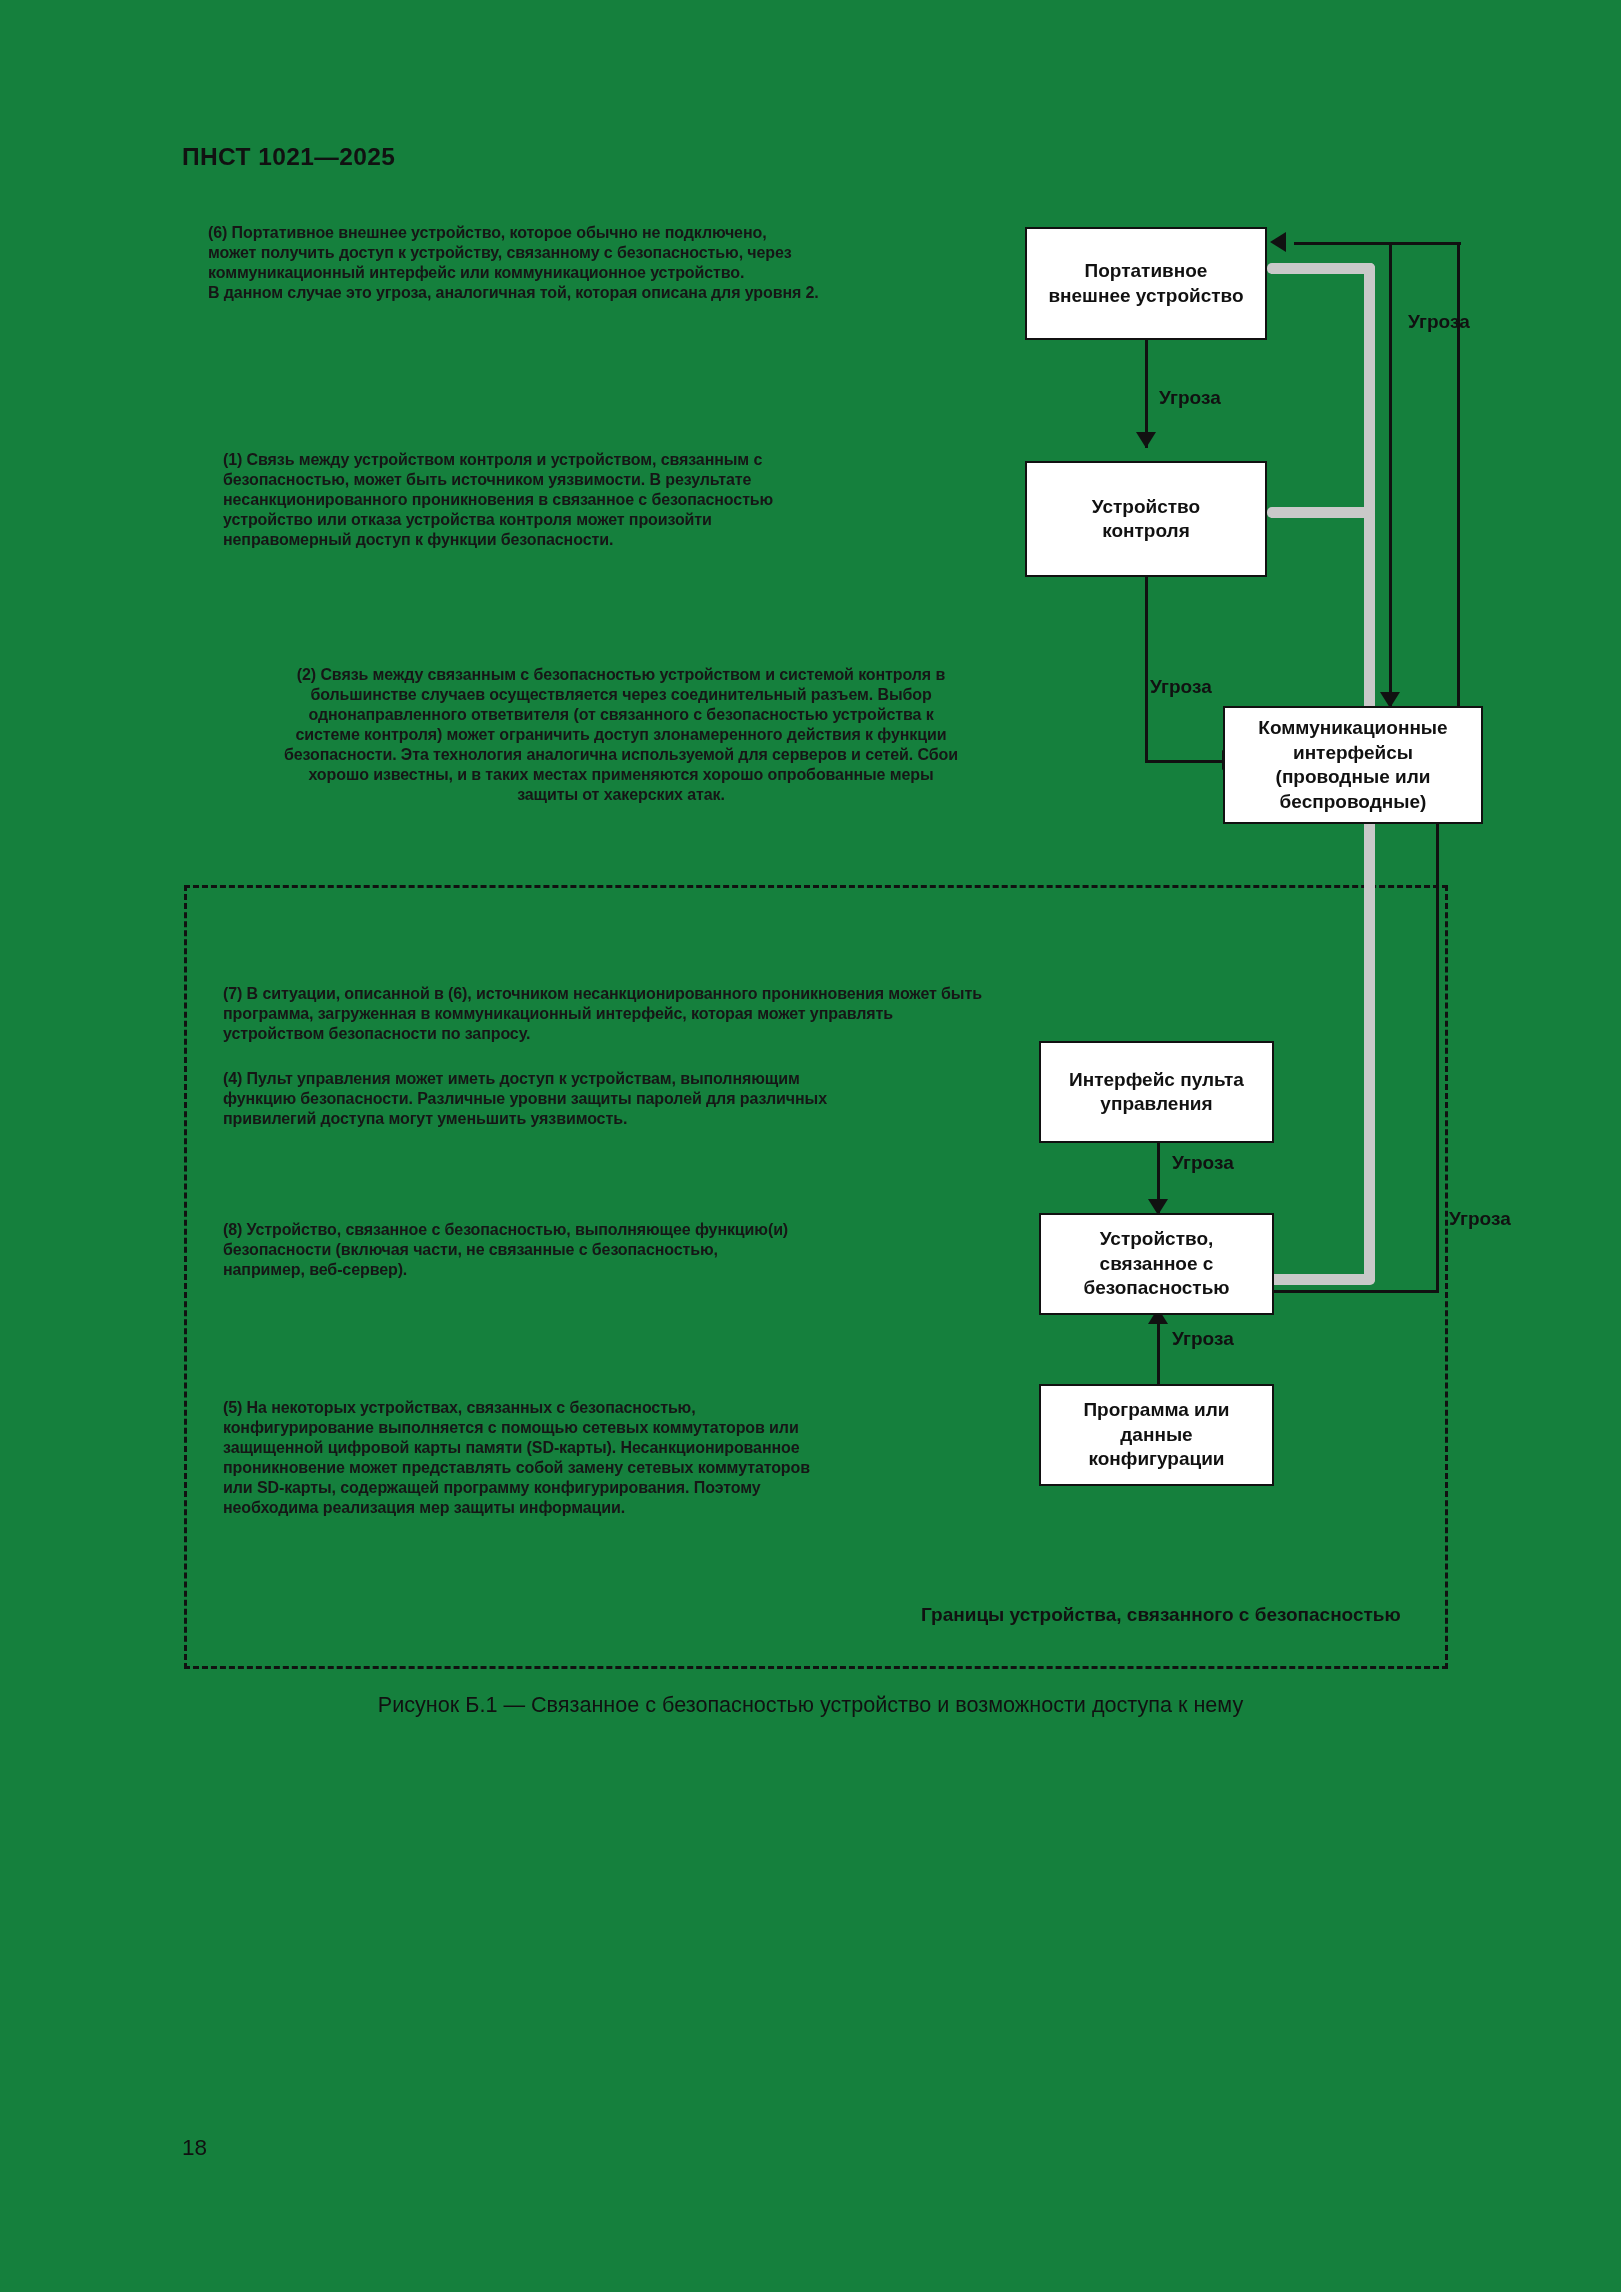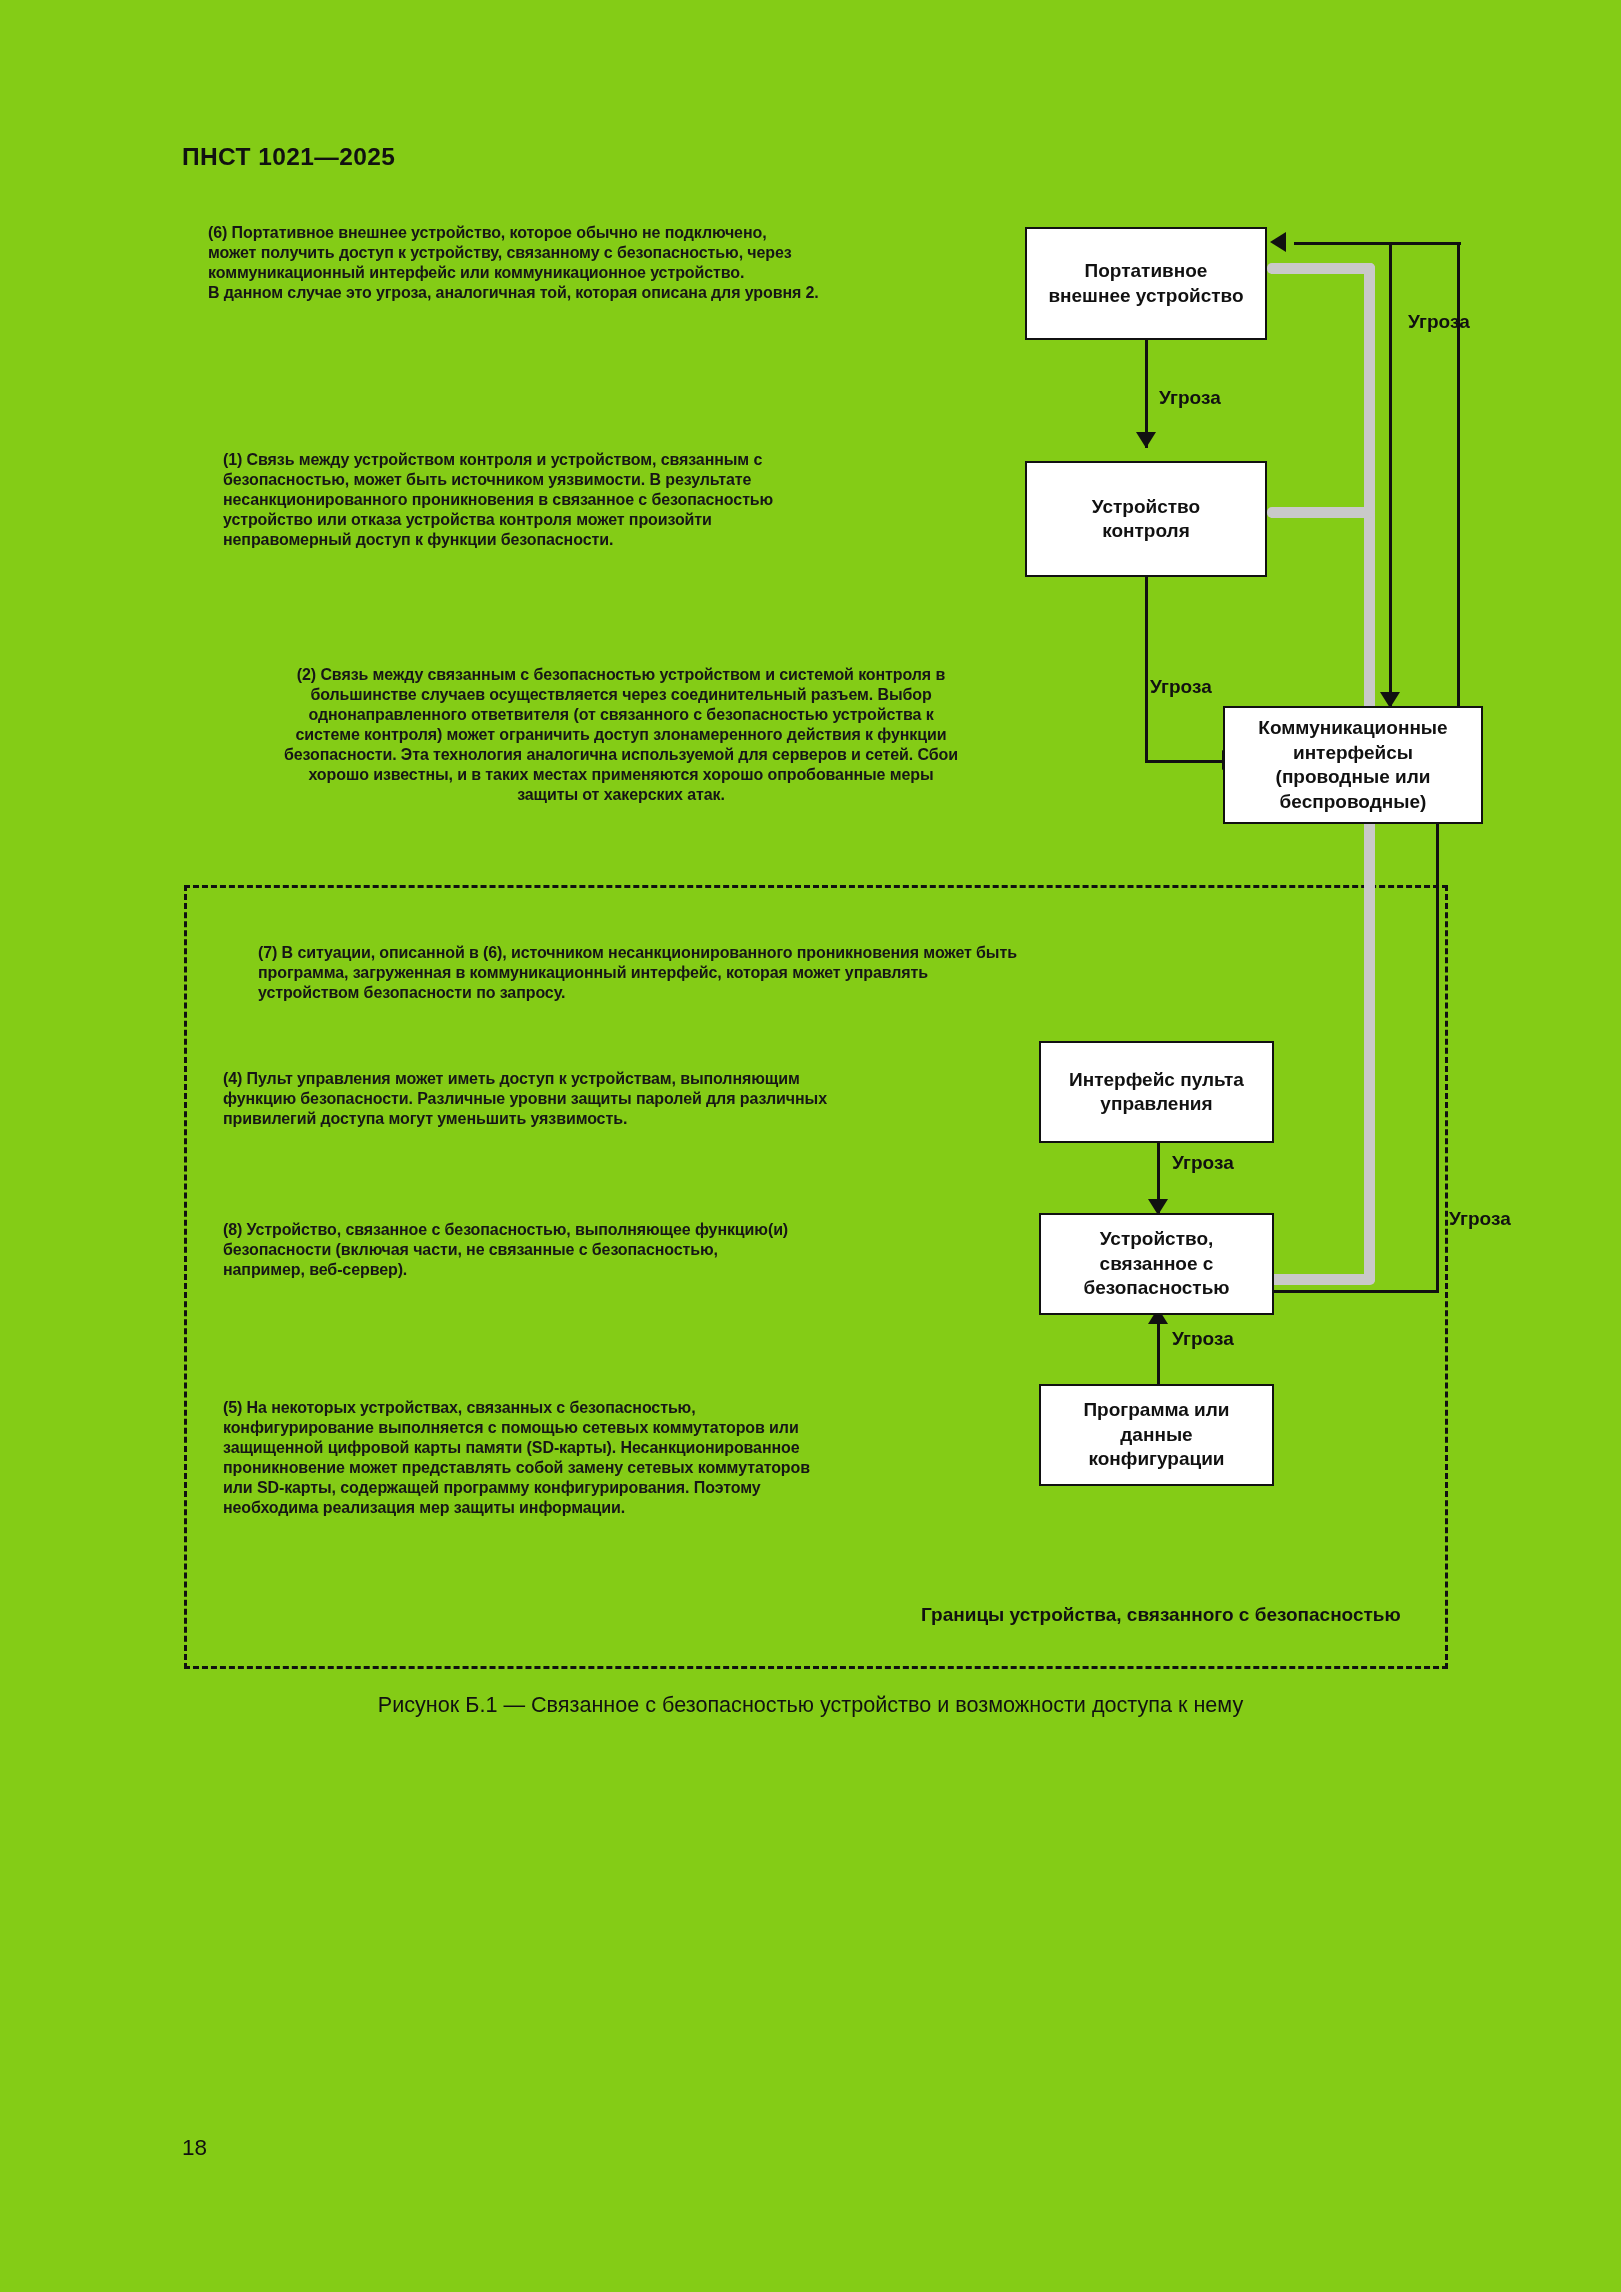--- a/index.html
+++ b/index.html
@@ -8,21 +8,21 @@
     background: #ffffff;
   }
   body {
     font-family: "Liberation Sans", sans-serif;
     color: #1a1a1a;
   }
   #page {
     position: relative;
     width: 1621px;
     height: 2293px;
-    background: #84cc16;
+    background: #15803d;
     overflow: hidden;
   }
 
   
   .doc-header {
     position: absolute;
     left: 182px;
     top: 143px;
     font-size: 24.5px;
     font-weight: bold;
@@ -182,21 +182,21 @@
 неправомерный доступ к функции безопасности.</div>
 
     <div class="note" style="left:214px; top:665px; width:814px;text-align:center;">(2) Связь между связанным с безопасностью устройством и системой контроля в
 большинстве случаев осуществляется через соединительный разъем. Выбор
 однонаправленного ответвителя (от связанного с безопасностью устройства к
 системе контроля) может ограничить доступ злонамеренного действия к функции
 безопасности. Эта технология аналогична используемой для серверов и сетей. Сбои
 хорошо известны, и в таких местах применяются хорошо опробованные меры
 защиты от хакерских атак.</div>
 
-    <div class="note" style="left:223px; top:943px; width:990px;margin-left:35px;">(7) В ситуации, описанной в (6), источником несанкционированного проникновения может быть
+    <div class="note" style="left:223px; top:984px; width:990px;">(7) В ситуации, описанной в (6), источником несанкционированного проникновения может быть
 программа, загруженная в коммуникационный интерфейс, которая может управлять
 устройством безопасности по запросу.</div>
 
     <div class="note" style="left:223px; top:1069px; width:794px;">(4) Пульт управления может иметь доступ к устройствам, выполняющим
 функцию безопасности. Различные уровни защиты паролей для различных
 привилегий доступа могут уменьшить уязвимость.</div>
 
     <div class="note" style="left:223px; top:1220px; width:794px;">(8) Устройство, связанное с безопасностью, выполняющее функцию(и)
 безопасности (включая части, не связанные с безопасностью,
 например, веб-сервер).</div>

